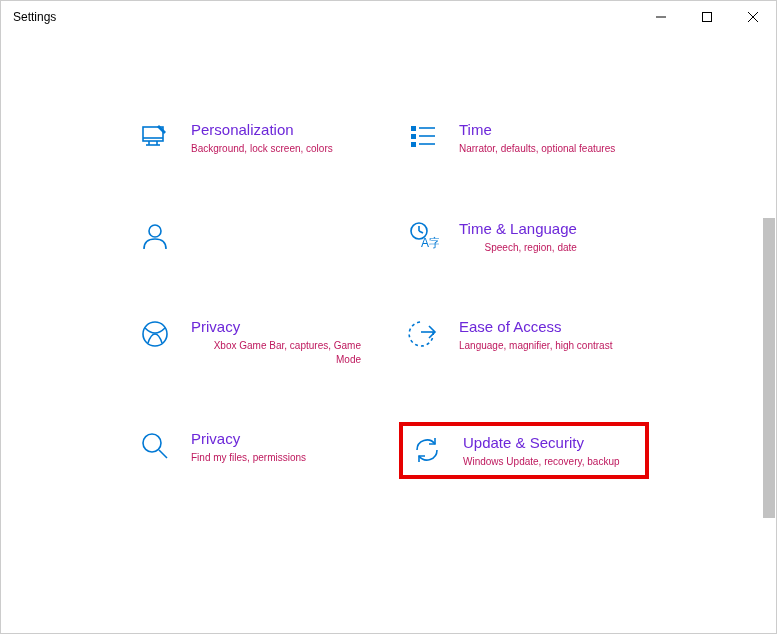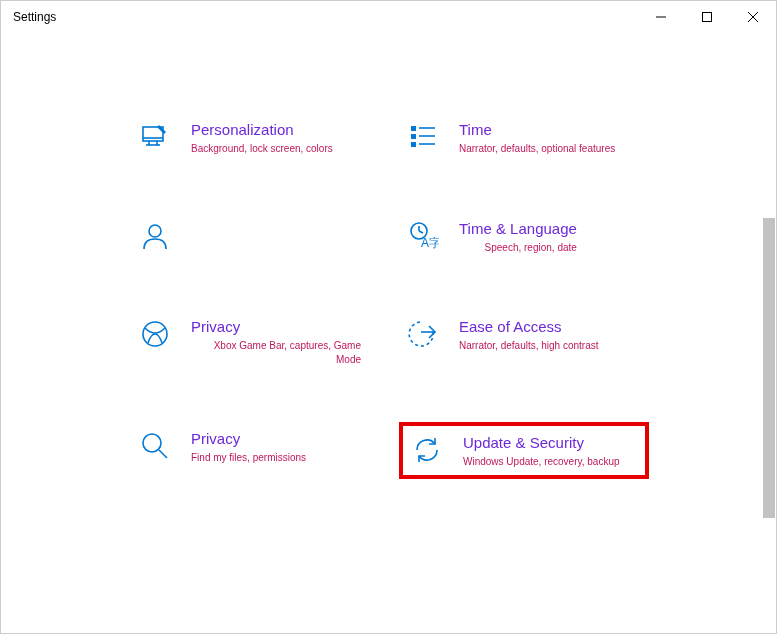--- a/index.html
+++ b/index.html
@@ -197,21 +197,21 @@
     <div class="tile">
       <div class="tile-icon">
         <svg width="32" height="32" viewBox="0 0 32 32">
           <path d="M26 14 A12 12 0 1 1 14 4" stroke-dasharray="3,3"></path>
           <polyline points="22,8 28,14 22,20" fill="none"></polyline>
           <line x1="14" y1="14" x2="28" y2="14"></line>
         </svg>
       </div>
       <div class="tile-text">
         <div class="tile-title">Ease of Access</div>
-        <div class="tile-sub">Narrator, defaults, high contrast</div>
+        <div class="tile-sub">Language, magnifier, high contrast</div>
       </div>
     </div>
 
     <div class="tile">
       <div class="tile-icon">
         <svg width="32" height="32" viewBox="0 0 32 32">
           <circle cx="13" cy="13" r="9"></circle>
           <line x1="20" y1="20" x2="28" y2="28"></line>
         </svg>
       </div>

